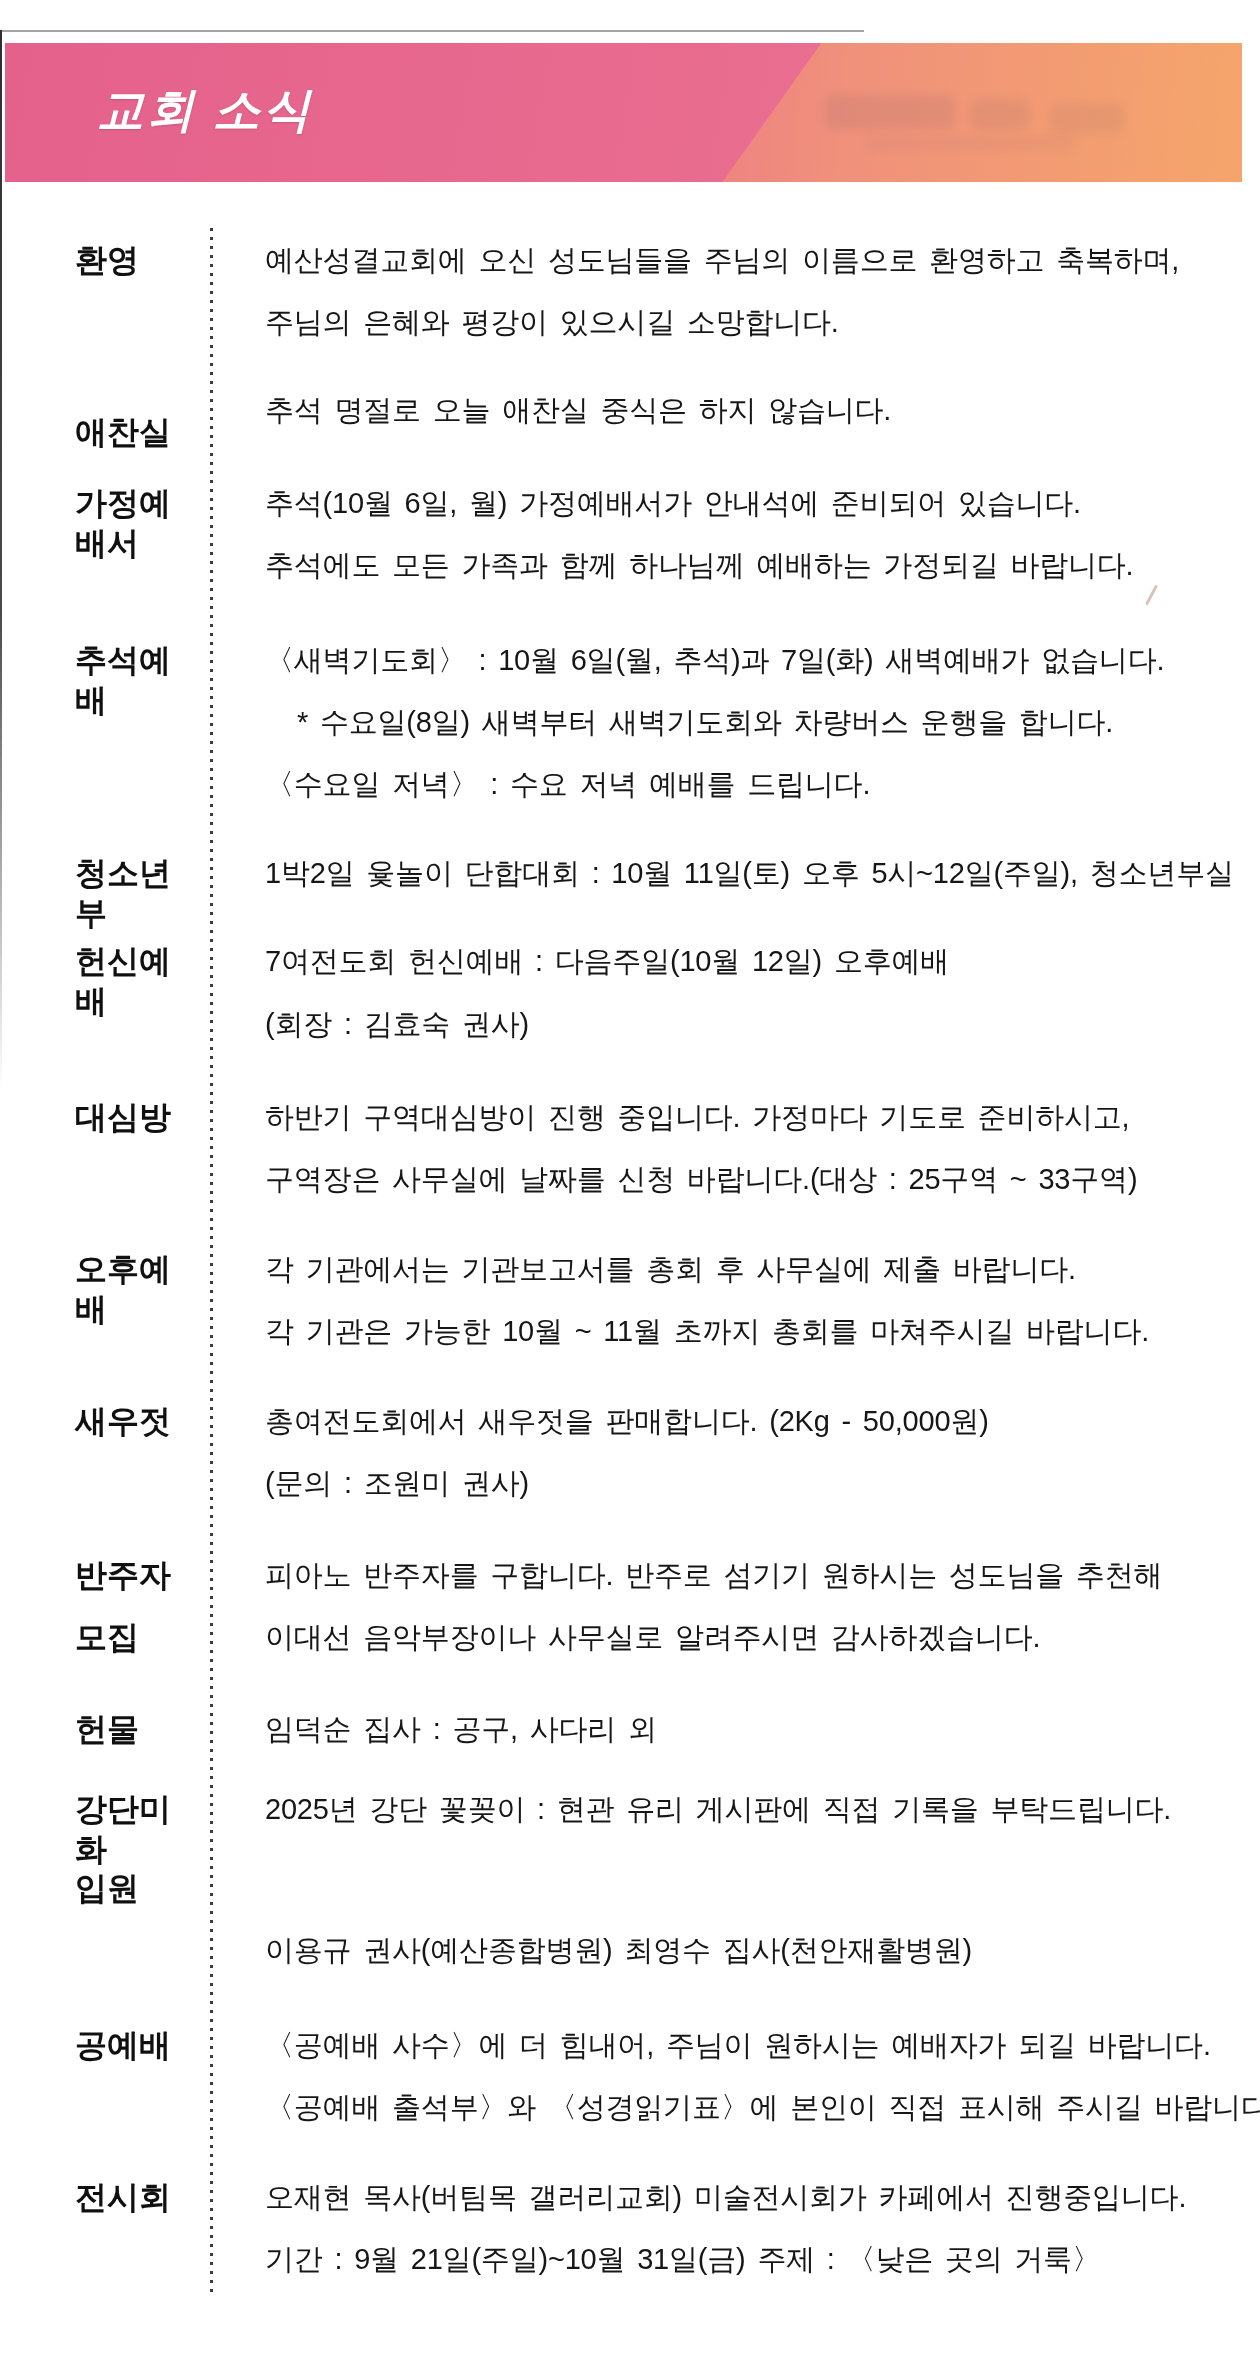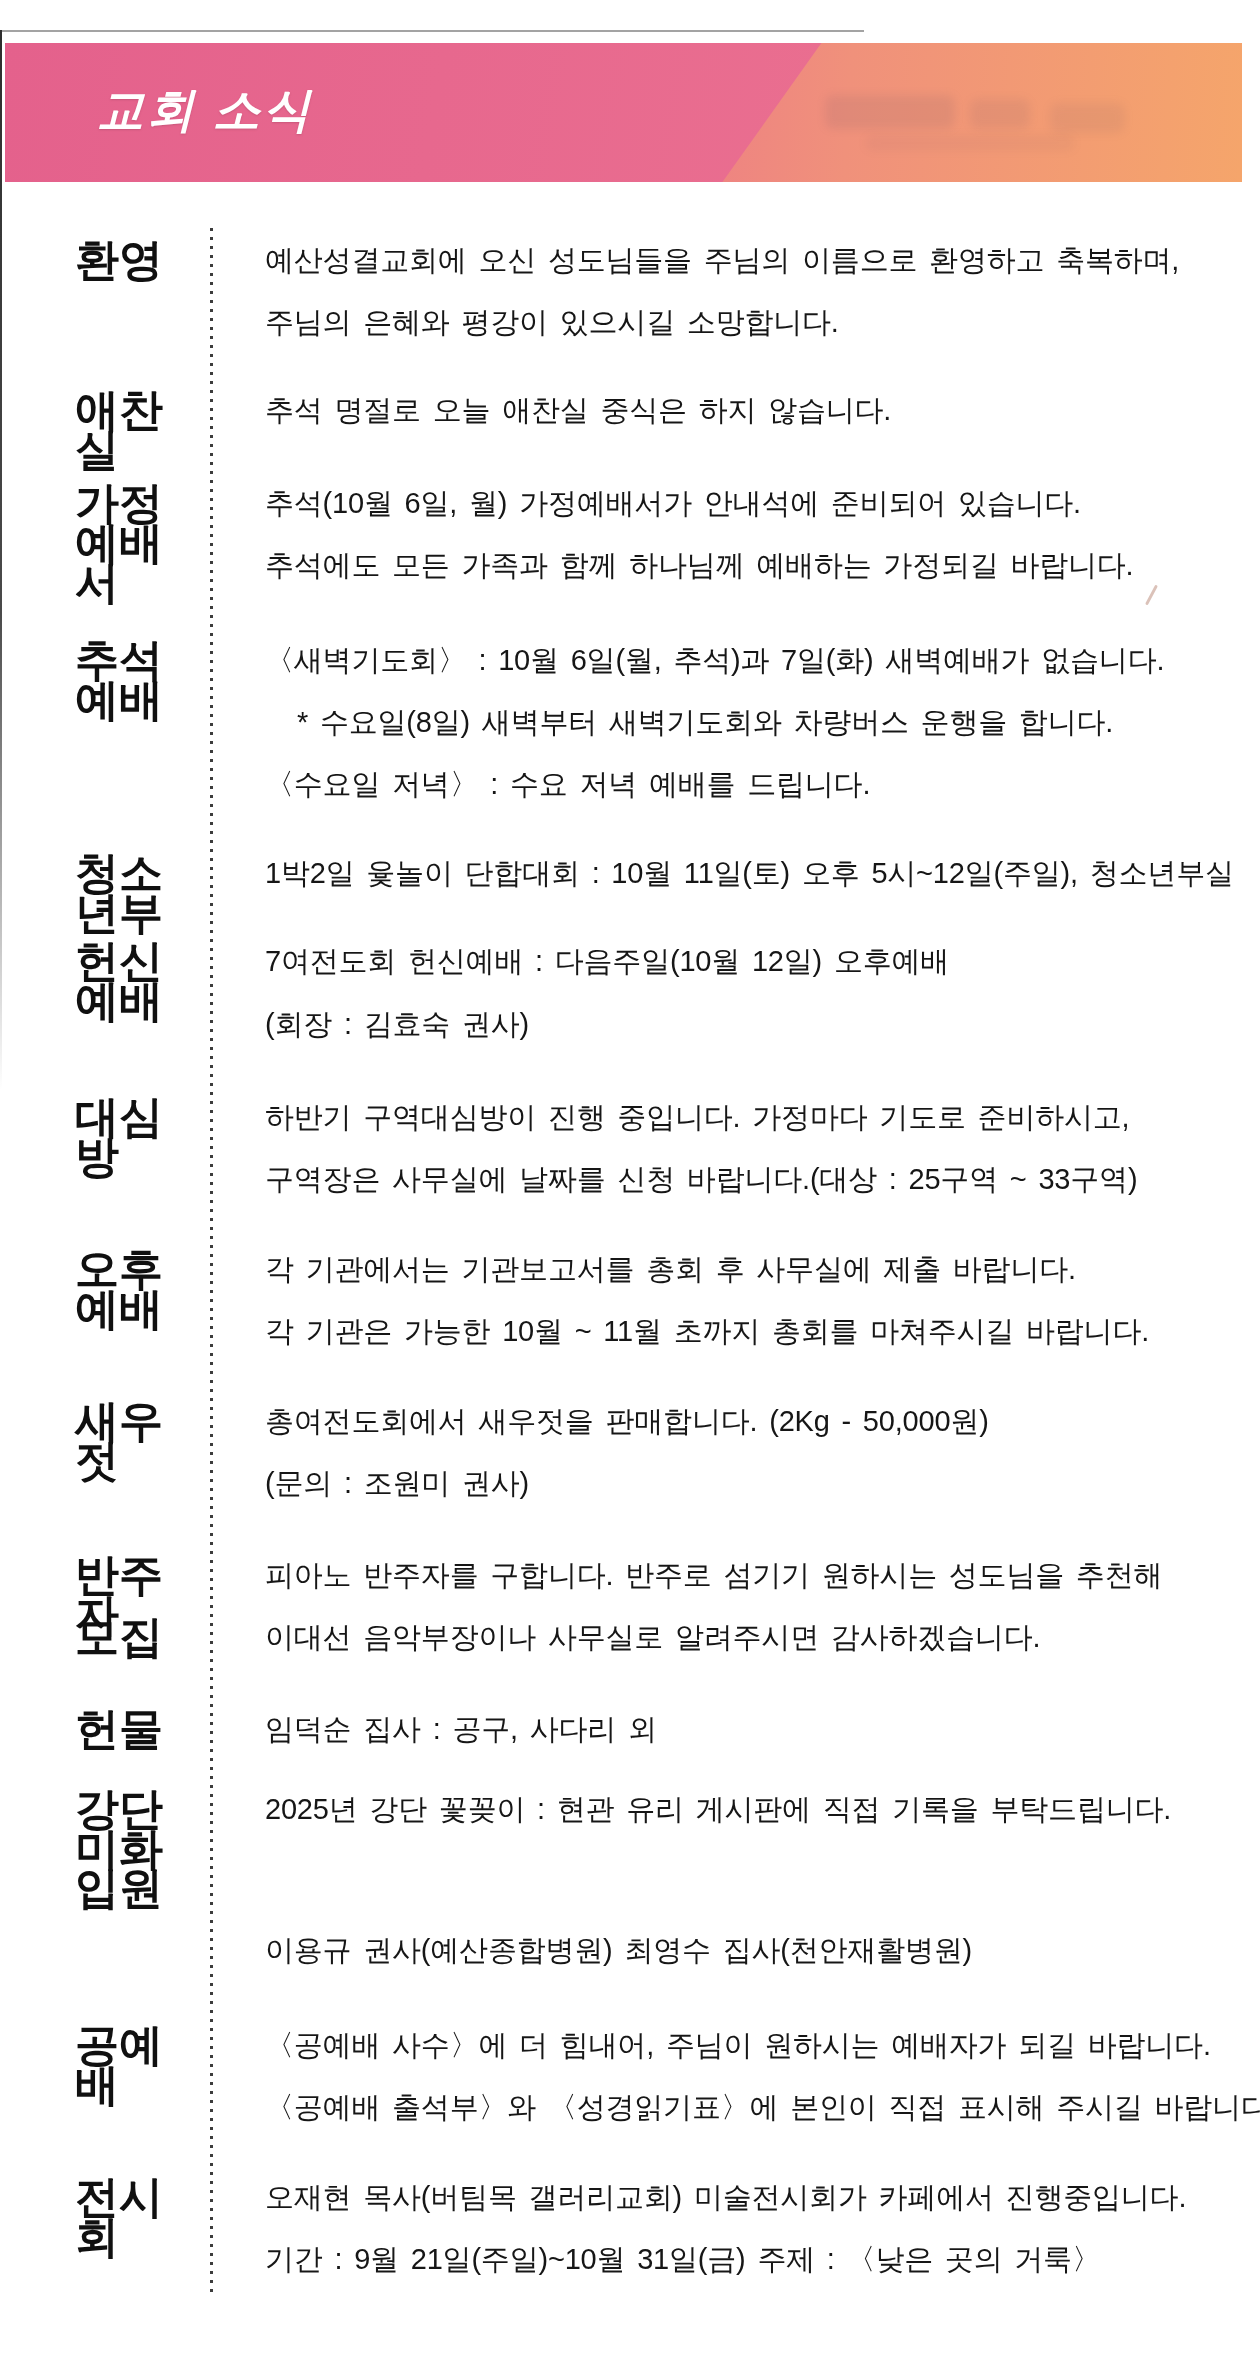--- a/index.html
+++ b/index.html
@@ -51,21 +51,21 @@
 
   
   .divider{
     position:absolute;left:210px;top:228px;width:3px;height:2064px;
     background:repeating-linear-gradient(to bottom,#3c3c3c 0 3px,rgba(0,0,0,0) 3px 9px);
   }
 
   
   .label{
     position:absolute;left:75px;width:122px;
-    font-size:44px;font-weight:bold;color:#101010;
+    font-size:32px;font-weight:bold;color:#101010;
     text-align:justify;text-align-last:justify;text-justify:inter-character;
     white-space:normal;line-height:40px;
   }
   .line{
     position:absolute;left:265px;
     font-size:29px;color:#161616;line-height:40px;
     letter-spacing:-0.2px;word-spacing:4px;white-space:nowrap;
     font-weight:500;
   }
   .line.indent{left:297px;}
@@ -87,21 +87,21 @@
     <div class="ghost g4"></div>
     <div class="banner-title">교회 소식</div>
   </div>
 
   <div class="divider"></div>
 
   <div class="label" style="top:240px">환영</div>
   <div class="line" style="top:302px">주님의 은혜와 평강이 있으시길 소망합니다.</div>
   <div class="line" style="top:240px">예산성결교회에 오신 성도님들을 주님의 이름으로 환영하고 축복하며,</div>
 
-  <div class="label" style="top:390px">애찬실</div>
+  <div class="label" style="top:412px">애찬실</div>
   <div class="line" style="top:390px">추석 명절로 오늘 애찬실 중식은 하지 않습니다.</div>
 
   <div class="label" style="top:483px">가정예배서</div>
   <div class="line" style="top:483px">추석(10월 6일, 월) 가정예배서가 안내석에 준비되어 있습니다.</div>
   <div class="line" style="top:545px">추석에도 모든 가족과 함께 하나님께 예배하는 가정되길 바랍니다.</div>
 
   <div class="label" style="top:640px">추석예배</div>
   <div class="line" style="top:640px">〈새벽기도회〉 : 10월 6일(월, 추석)과 7일(화) 새벽예배가 없습니다.</div>
   <div class="line indent" style="top:702px">* 수요일(8일) 새벽부터 새벽기도회와 차량버스 운행을 합니다.</div>
   <div class="line" style="top:764px">〈수요일 저녁〉 : 수요 저녁 예배를 드립니다.</div>

